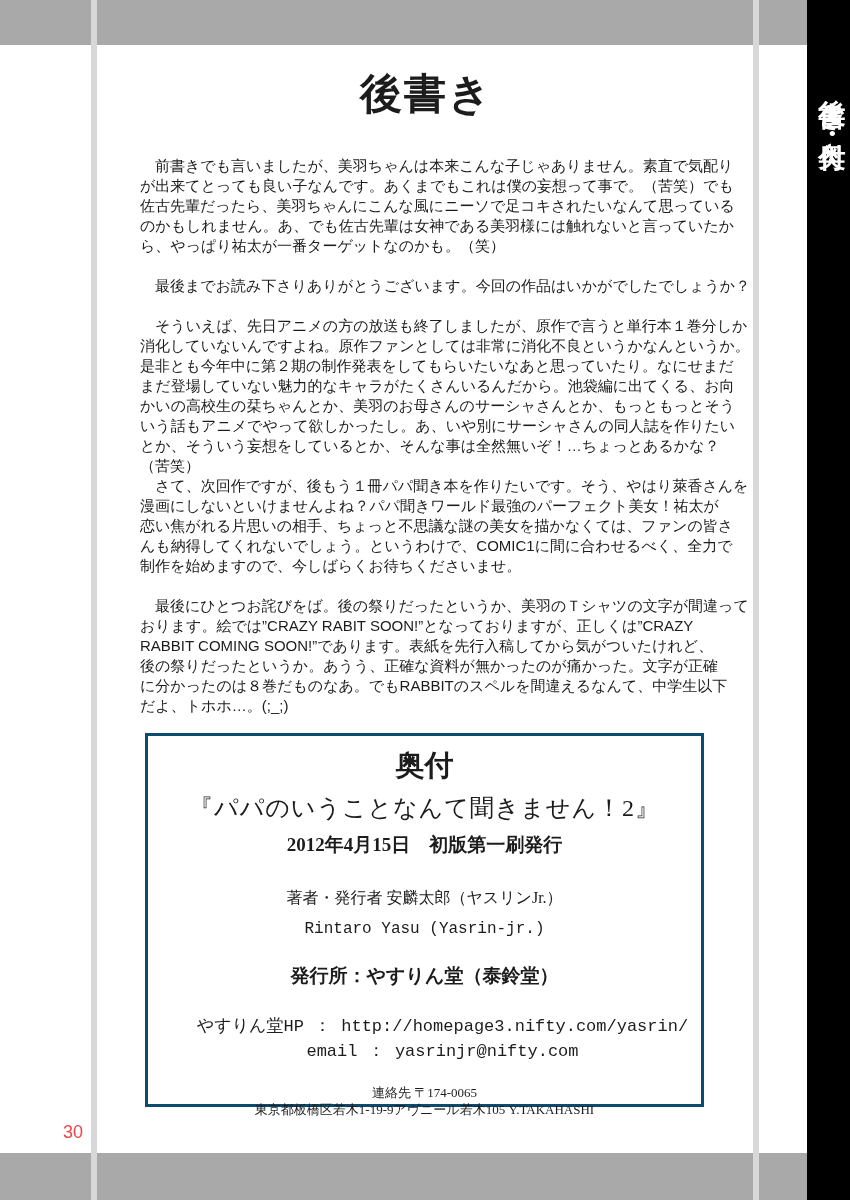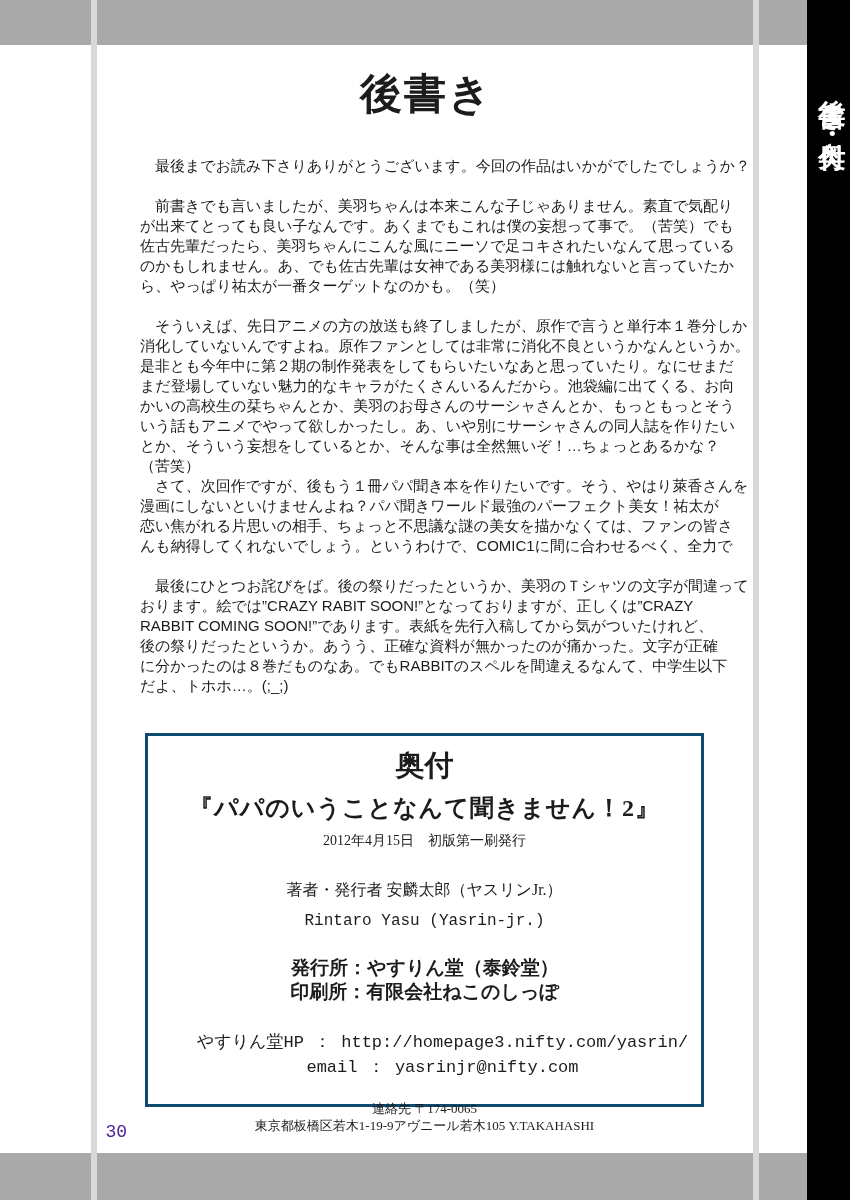--- a/index.html
+++ b/index.html
@@ -16,46 +16,45 @@
   .vrule-right { left:753px; }
   .side-bar { position:absolute; left:807px; top:0; width:43px; height:1200px; background:#000000; z-index:3; }
   .side-label {
     position:absolute; left:0; top:78px; width:43px;
     writing-mode:vertical-rl; text-orientation:upright;
     color:#ffffff; font-weight:700; font-size:27px; letter-spacing:3px;
     text-align:left; margin:0 auto; display:flex; justify-content:center;
   }
   .page-num {
     position:absolute; left:0; top:1122px; width:83px; text-align:right;
-    font-family:Liberation Mono, monospace; font-size:18px; color:#4c1d95;
+    font-family:Liberation Sans, sans-serif; font-size:18px; color:#ef4444;
     z-index:2;
-    padding-left:44px;
   }
   .afterword-title {
     position:absolute; left:96px; top:66px; width:661px; text-align:center;
     font-size:42px; font-weight:700; letter-spacing:2px; z-index:2;
   }
   .body-block {
     position:absolute; left:140px; top:156px; width:575px; z-index:2;
     font-size:15px; line-height:20px; letter-spacing:0px;
   }
   .para + .para { margin-top:20px; }
   .para:nth-child(4) { margin-top:0; }
   .bline { white-space:nowrap; }
   .colophon-box {
     position:absolute; left:145px; top:733px; width:553px; height:368px;
     border:3px solid #0c4a6e; background:#ffffff; z-index:2; text-align:center;
   }
   .colophon-heading { margin-top:10px; font-size:29px; font-weight:700; }
   .colophon-title {
     margin-top:6px; font-family:"Liberation Serif","DejaVu Serif",serif;
-    font-size:24px; font-weight:700; letter-spacing:1px;
+    font-size:24px; font-weight:400; letter-spacing:1px;
   }
   .colophon-edition {
-    margin-top:8px; font-family:"Liberation Serif","DejaVu Serif",serif; font-size:14px;
+    margin-top:8px; font-family:"Liberation Serif","DejaVu Serif",serif; font-size:19px;font-weight:bold;
   }
   .colophon-author {
     margin-top:30px; font-family:"Liberation Serif","DejaVu Serif",serif; font-size:16px;
   }
   .colophon-romaji {
     margin-top:11px; font-family:"Liberation Mono","DejaVu Sans Mono",monospace; font-size:16px;
   }
   .pub-block { margin-top:26px; display:inline-block; text-align:left; }
   .pub-line { font-size:19px; font-weight:700; line-height:24px;text-align:right; }
   .web-block { margin-top:26px;padding-left:36px; }
@@ -79,64 +78,64 @@
   <div class="side-bar">
     <div class="side-label">後書き・奥付</div>
   </div>
 
   <div class="page-num">30</div>
 
   <div class="afterword-title">後書き</div>
 
   <div class="body-block">
       <div class="para">
-        <div class="bline">　最後までお読み下さりありがとうございます。今回の作品はいかがでしたでしょうか？</div>
-      </div>
-      <div class="para">
         <div class="bline">　前書きでも言いましたが、美羽ちゃんは本来こんな子じゃありません。素直で気配り</div>
         <div class="bline">が出来てとっても良い子なんです。あくまでもこれは僕の妄想って事で。（苦笑）でも</div>
         <div class="bline">佐古先輩だったら、美羽ちゃんにこんな風にニーソで足コキされたいなんて思っている</div>
         <div class="bline">のかもしれません。あ、でも佐古先輩は女神である美羽様には触れないと言っていたか</div>
         <div class="bline">ら、やっぱり祐太が一番ターゲットなのかも。（笑）</div>
+      </div>
+      <div class="para">
+        <div class="bline">　最後までお読み下さりありがとうございます。今回の作品はいかがでしたでしょうか？</div>
       </div>
       <div class="para">
         <div class="bline">　そういえば、先日アニメの方の放送も終了しましたが、原作で言うと単行本１巻分しか</div>
         <div class="bline">消化していないんですよね。原作ファンとしては非常に消化不良というかなんというか。</div>
         <div class="bline">是非とも今年中に第２期の制作発表をしてもらいたいなあと思っていたり。なにせまだ</div>
         <div class="bline">まだ登場していない魅力的なキャラがたくさんいるんだから。池袋編に出てくる、お向</div>
         <div class="bline">かいの高校生の栞ちゃんとか、美羽のお母さんのサーシャさんとか、もっともっとそう</div>
         <div class="bline">いう話もアニメでやって欲しかったし。あ、いや別にサーシャさんの同人誌を作りたい</div>
         <div class="bline">とか、そういう妄想をしているとか、そんな事は全然無いぞ！…ちょっとあるかな？</div>
         <div class="bline">（苦笑）</div>
       </div>
       <div class="para">
         <div class="bline">　さて、次回作ですが、後もう１冊パパ聞き本を作りたいです。そう、やはり萊香さんを</div>
         <div class="bline">漫画にしないといけませんよね？パパ聞きワールド最強のパーフェクト美女！祐太が</div>
         <div class="bline">恋い焦がれる片思いの相手、ちょっと不思議な謎の美女を描かなくては、ファンの皆さ</div>
         <div class="bline">んも納得してくれないでしょう。というわけで、COMIC1に間に合わせるべく、全力で</div>
+        <div class="bline">制作を始めますので、今しばらくお待ちくださいませ。</div>
       </div>
       <div class="para">
         <div class="bline">　最後にひとつお詫びをば。後の祭りだったというか、美羽のＴシャツの文字が間違って</div>
         <div class="bline">おります。絵では”CRAZY RABIT SOON!”となっておりますが、正しくは”CRAZY</div>
         <div class="bline">RABBIT COMING SOON!”であります。表紙を先行入稿してから気がついたけれど、</div>
         <div class="bline">後の祭りだったというか。あうう、正確な資料が無かったのが痛かった。文字が正確</div>
         <div class="bline">に分かったのは８巻だものなあ。でもRABBITのスペルを間違えるなんて、中学生以下</div>
         <div class="bline">だよ、トホホ…。(;_;)</div>
       </div>
     </div>
 
   <div class="colophon-box">
     <div class="colophon-heading">奥付</div>
     <div class="colophon-title">『パパのいうことなんて聞きません！2』</div>
     <div class="colophon-edition">2012年4月15日　初版第一刷発行</div>
     <div class="colophon-author">著者・発行者 安麟太郎（ヤスリンJr.）</div>
     <div class="colophon-romaji">Rintaro Yasu (Yasrin-jr.)</div>
     <div class="pub-block">
       <div class="pub-line">発行所：やすりん堂（泰鈴堂）</div>
-      <div class="pub-line">印刷所：有限会社ねこのしっぽ</div>
     </div>
     <div class="web-block">
       <div class="web-line">やすりん堂HP ： http://homepage3.nifty.com/yasrin/</div>
       <div class="web-line">email ： yasrinjr@nifty.com</div>
     </div>
     <div class="contact-block">
       <div class="contact-line">連絡先 〒174-0065</div>
       <div class="contact-line">東京都板橋区若木1-19-9アヴニール若木105 Y.TAKAHASHI</div>
     </div>
   </div>

